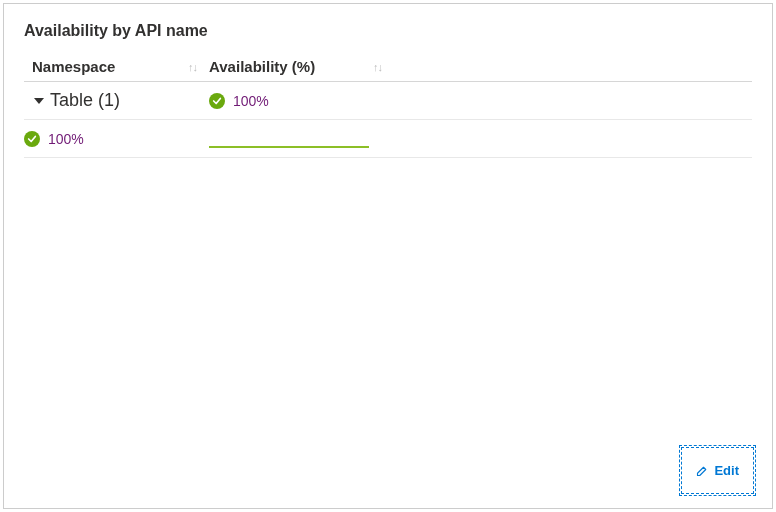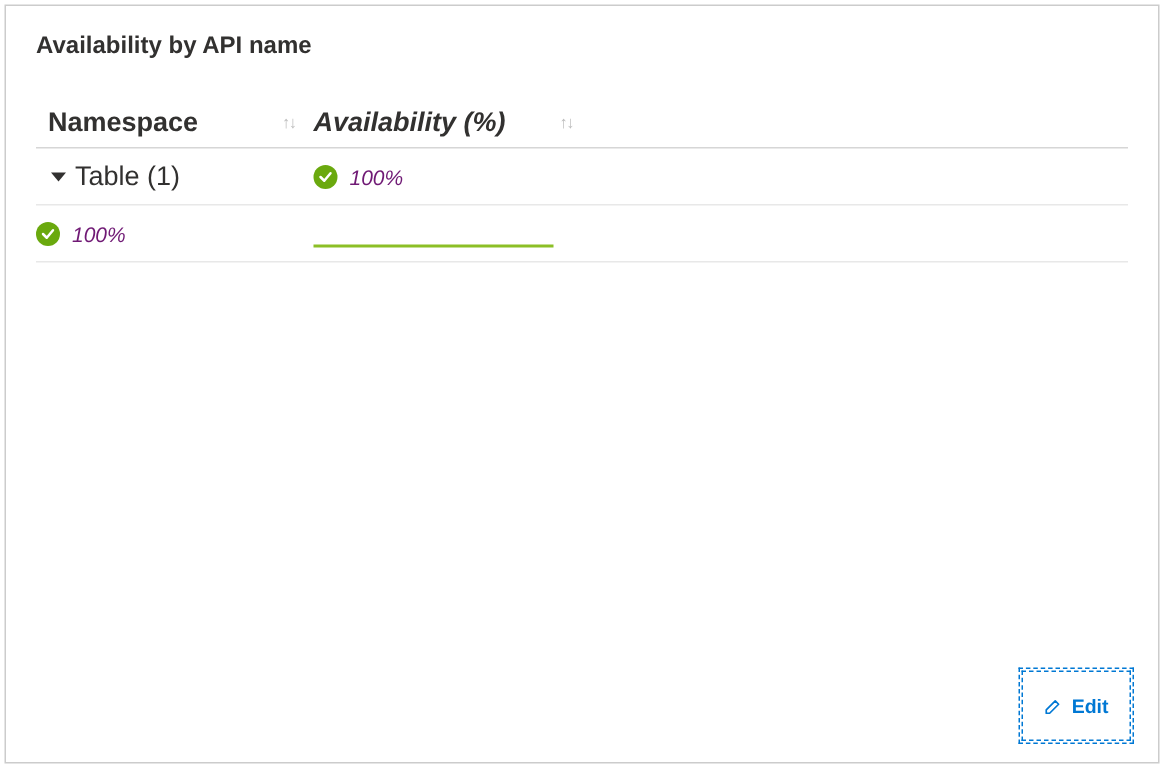--- a/index.html
+++ b/index.html
@@ -18,33 +18,33 @@
       height: 506px;
       margin: 3px;
       padding: 18px 20px 14px 20px;
       position: relative;
       background: #fff;
     }
     .title {
       font-size: 16px;
       font-weight: 600;
       color: #323130;
-      margin-bottom: 25px;
+      margin-bottom: 12px;
     }
     .table { width: 100%; }
     .thead-row {
       display: flex;
       align-items: center;
       border-bottom: 1px solid #d6d6d6;
       padding: 6px 0;
     }
     .col-ns { width: 185px; display: flex; align-items: center; padding-left: 8px; }
-    .col-av { width: 185px; display: flex; align-items: center; font-style: italic; }
+    .col-av { width: 185px; display: flex; align-items: center; }
     .col-tl { flex: 1; display: flex; align-items: center; }
-    .th-label { font-weight: 600; font-size: 18px; color: #323130; }
+    .th-label { font-weight: 600; font-size: 15px; color: #323130; }
     .sort-icon { margin-left: auto; margin-right: 12px; color: #bdbdbd; font-size: 11px; letter-spacing: -1px; }
     .row {
       display: flex;
       align-items: center;
       border-bottom: 1px solid #e8e8e8;
       height: 38px;
     }
     .expand-caret {
       width: 0; height: 0;
       border-left: 5px solid transparent;

